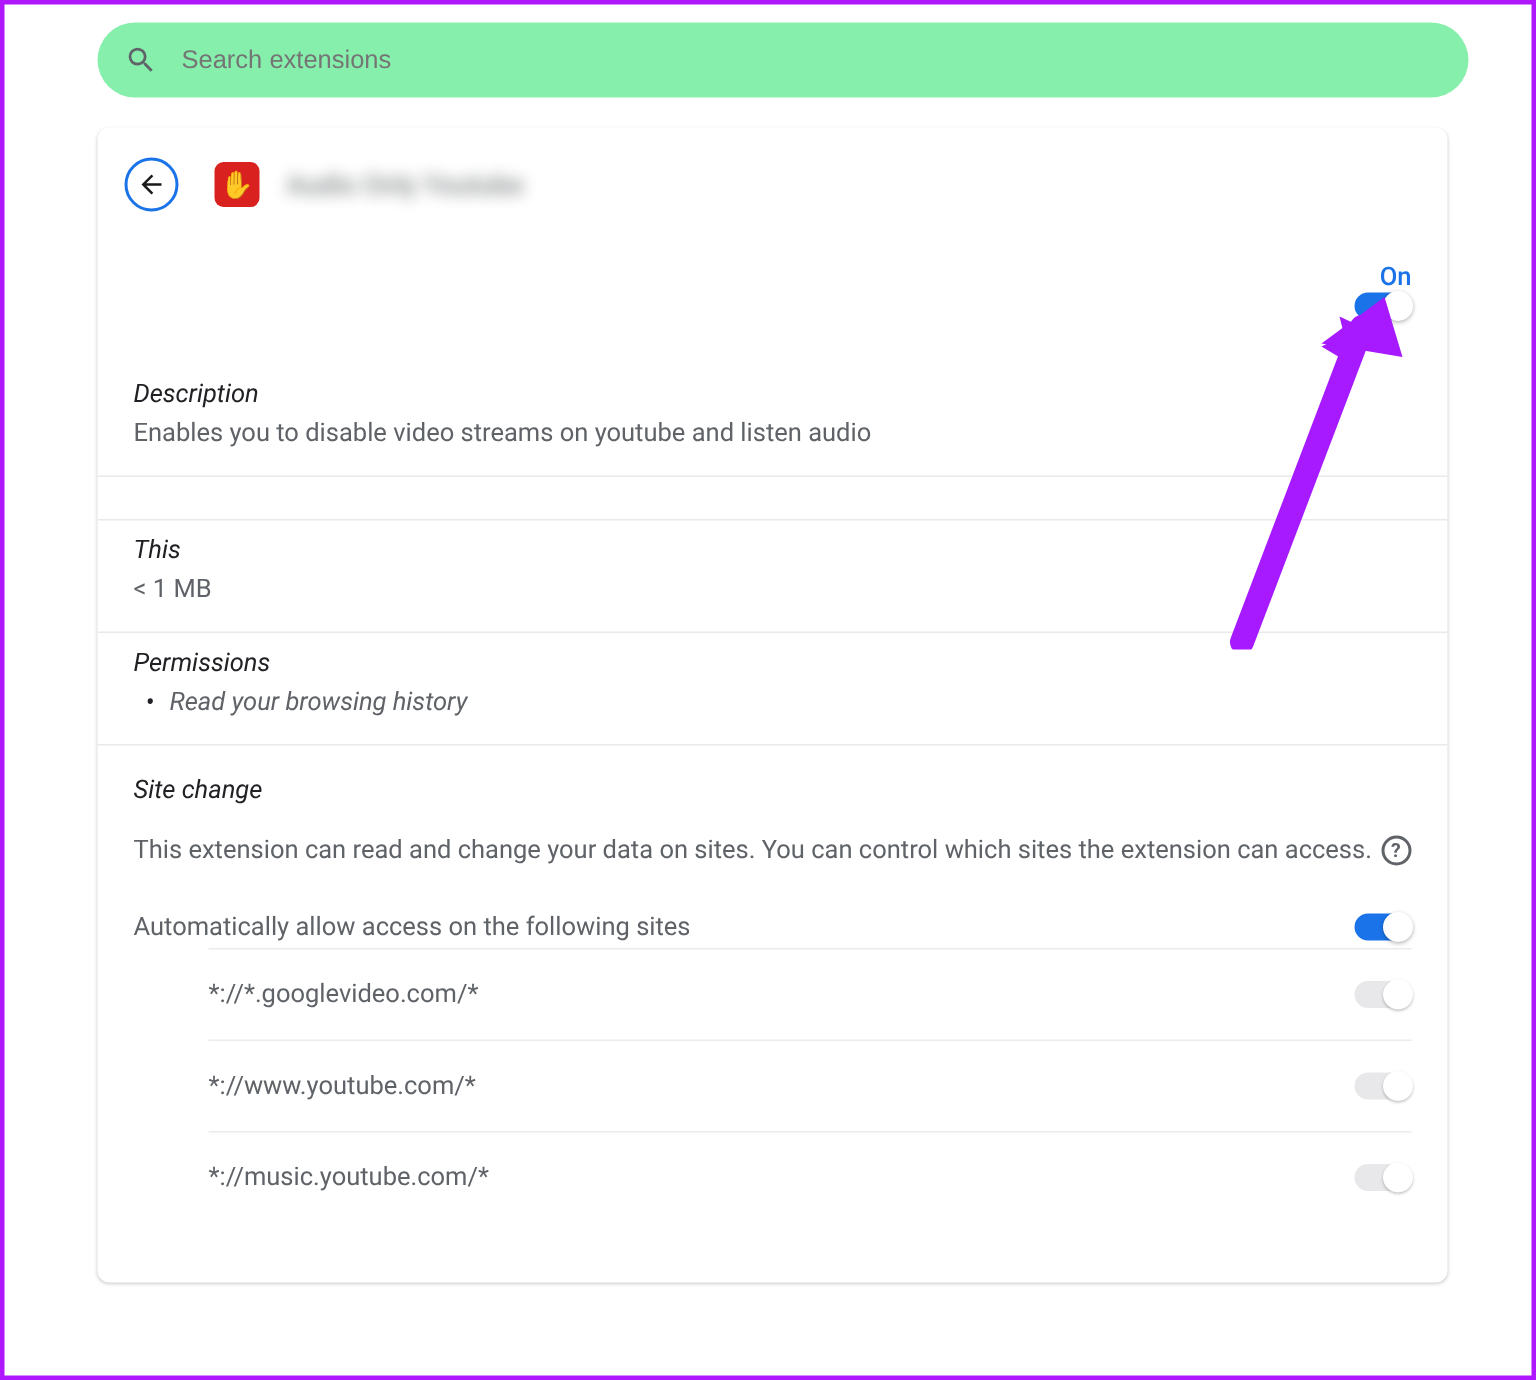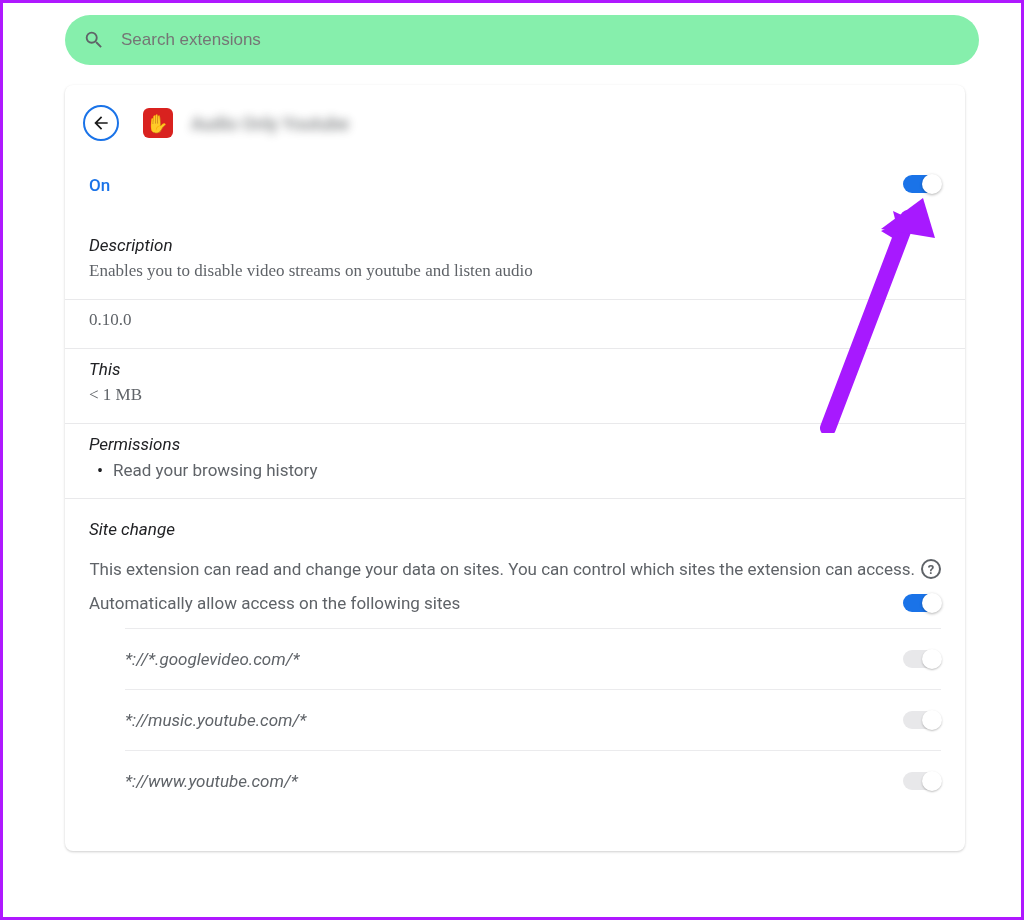--- a/index.html
+++ b/index.html
@@ -81,60 +81,60 @@
       font-weight: 500;
       opacity: 0.65;
     }
     .section {
       padding: 10px 24px 18px 24px;
       border-bottom: 1px solid #e9e9eb;
     }
     .on-row {
       display: flex;
       justify-content: space-between;
-      align-items: flex-start;
+      align-items: flex-end;
       padding: 0 24px 30px 24px;
+      flex-direction: column;
     }
     .on-label {
       color: #1a73e8;
       font-size: 17px;
       font-weight: 500;
     }
     .label {
       font-size: 17px;
       color: #202124;
       margin-bottom: 6px;
       font-style: italic;
     }
     .value {
       font-size: 17px;
       color: #5f6368;
-      font-family: Liberation Serif, serif;
     }
     .perm-item {
       font-size: 17px;
       color: #5f6368;
       padding-left: 24px;
       position: relative;
+      font-style: italic;
     }
     .perm-item::before {
       content: "•";
       position: absolute;
       left: 8px;
       color: #202124;
       font-size: 18px;
     }
     .site-access-section {
       padding: 20px 24px 0 24px;
     }
     .site-desc-row {
       display: flex;
       align-items: center;
-      margin: 20px 0 14px 0;
-      justify-content: flex-end;
+      margin: 20px 0 31px 0;
     }
     .site-desc {
       font-size: 17px;
       color: #5f6368;
     }
     .help-icon {
       width: 20px;
       height: 20px;
       border: 2px solid #5f6368;
       border-radius: 50%;
@@ -143,30 +143,29 @@
       justify-content: center;
       font-size: 13px;
       color: #5f6368;
       margin-left: 6px;
       font-weight: bold;
     }
     .auto-allow-row {
       display: flex;
       justify-content: space-between;
       align-items: center;
-      margin-bottom: 15px;
+      margin-bottom: 4px;
       gap: 29px;
     }
     .auto-allow-label {
       font-size: 17px;
       color: #5f6368;
     }
     .site-list {
-      margin-left: 36px;
-      font-style: italic;
+      margin-left: 50px;
     }
     .site-row {
       display: flex;
       justify-content: space-between;
       align-items: center;
       padding: 20px 0;
       border-top: 1px solid #ebebed;
     }
     .site-url {
       font-size: 17px;
@@ -231,21 +230,20 @@
           <div class="knob"></div>
         </div>
     </div>
 
     <div class="section">
       <div class="label">Description</div>
       <div class="value">Enables you to disable video streams on youtube and listen audio</div>
     </div>
 
     <div class="section">
-      <div class="value">0.10.0</div>
     </div>
 
     <div class="section">
       <div class="label">This</div>
       <div class="value">&lt; 1 MB</div>
     </div>
 
     <div class="section">
       <div class="label">Permissions</div>
       <div class="perm-item">Read your browsing history</div>
@@ -265,27 +263,27 @@
       </div>
 
       <div class="site-list">
         <div class="site-row">
           <span class="site-url">*://*.googlevideo.com/*</span>
           <div class="toggle off">
               <div class="knob"></div>
             </div>
         </div>
         <div class="site-row">
-          <span class="site-url">*://music.youtube.com/*</span>
+          <span class="site-url">*://www.youtube.com/*</span>
           <div class="toggle off">
               <div class="knob"></div>
             </div>
         </div>
         <div class="site-row">
-          <span class="site-url">*://www.youtube.com/*</span>
+          <span class="site-url">*://music.youtube.com/*</span>
           <div class="toggle off">
               <div class="knob"></div>
             </div>
         </div>
       </div>
     </div>
   </div>
 </div>
 
 <svg class="arrow" style="left:790px; top:180px;" width="160" height="250" viewBox="0 0 160 250">

